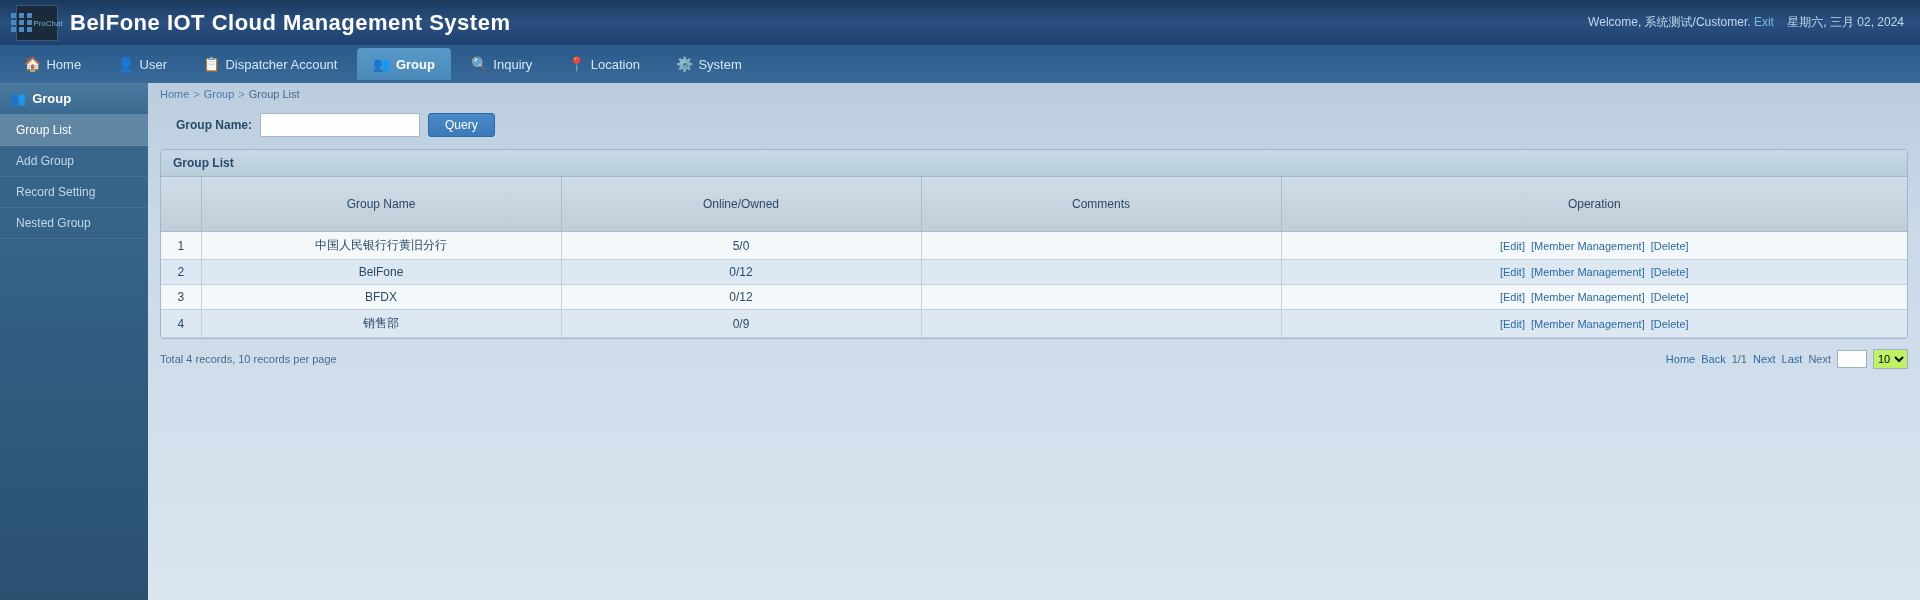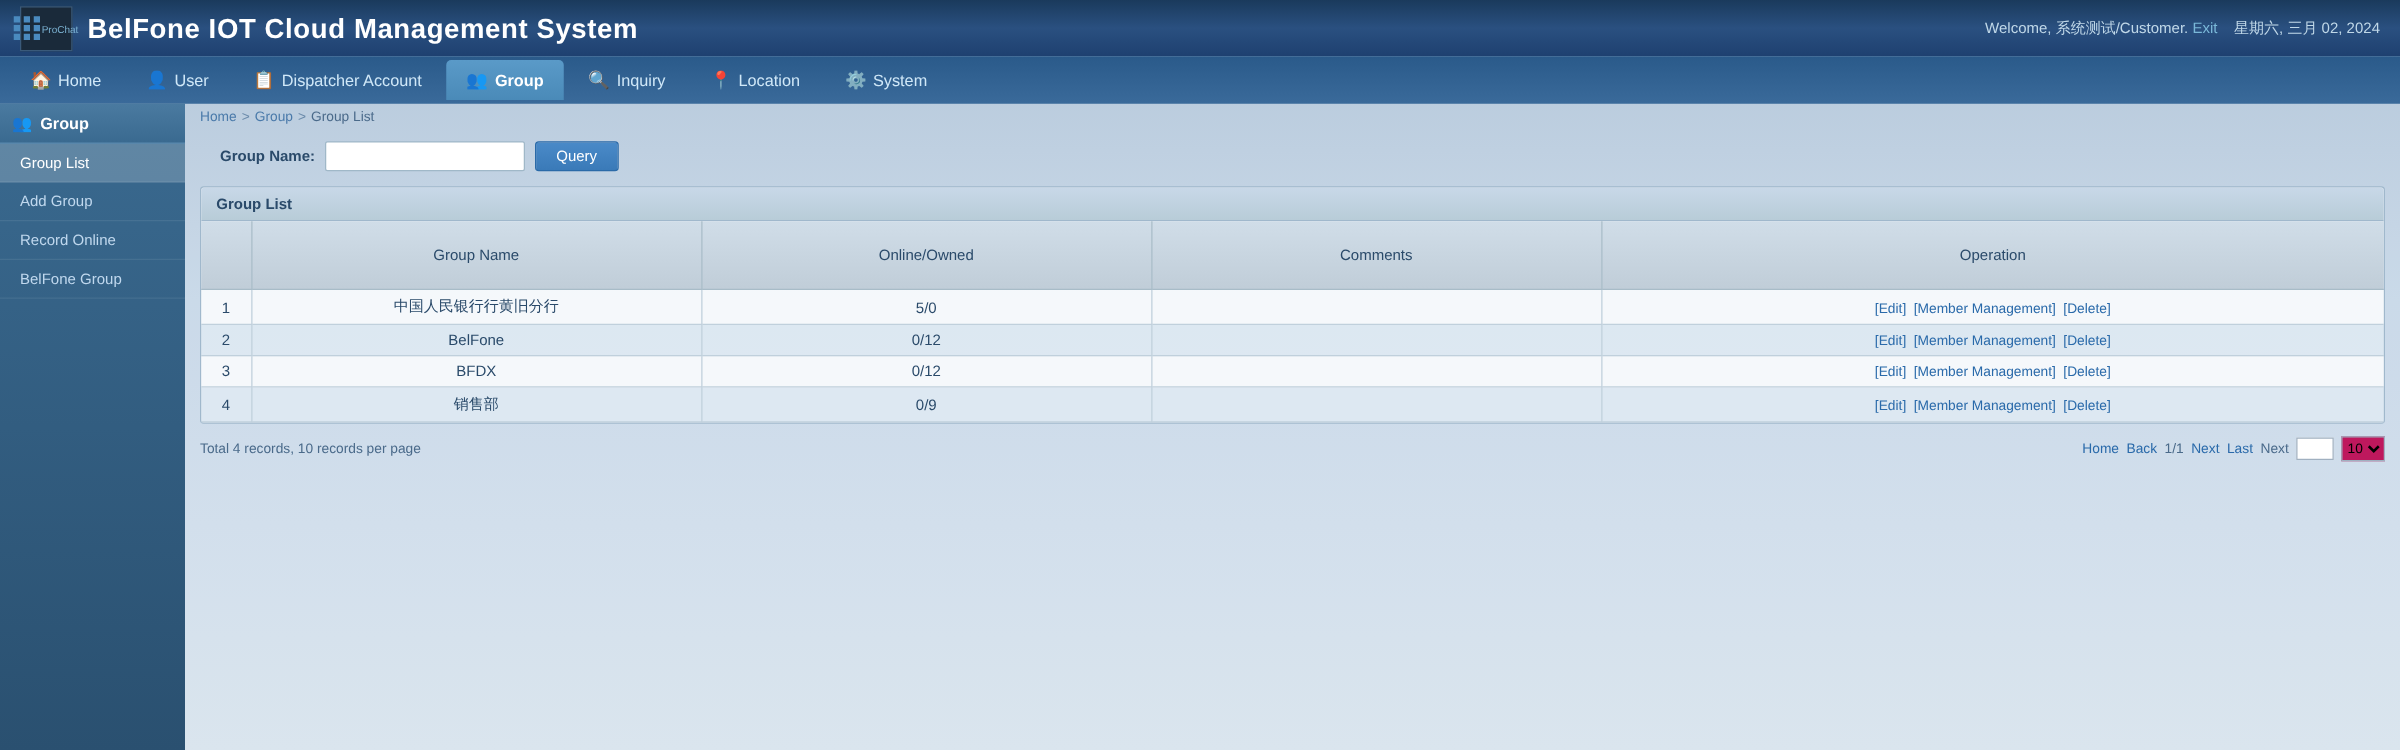--- a/index.html
+++ b/index.html
@@ -275,21 +275,21 @@
       height: 18px;
       border: 1px solid #a0b0c0;
       text-align: center;
       font-size: 11px;
       background: #ffffff;
     }
     .per-page-select {
       height: 20px;
       font-size: 11px;
       border: 1px solid #a0b0c0;
-      background: #be185d;
+      background: #bef264;
     }
 
     .col-num { width: 40px; }
     .col-name { width: 360px; }
     .col-online { width: 360px; }
     .col-comments { width: 360px; }
     .col-op { }
   </style>
 </head>
 <body>
@@ -353,22 +353,22 @@
 
 <div class="main-layout">
 
   <div class="sidebar">
     <div class="sidebar-header">
       <span>👥</span>
       <span>Group</span>
     </div>
     <div class="sidebar-item active">Group List</div>
     <div class="sidebar-item">Add Group</div>
-    <div class="sidebar-item">Record Online</div>
-    <div class="sidebar-item">BelFone Group</div>
+    <div class="sidebar-item">Record Setting</div>
+    <div class="sidebar-item">Nested Group</div>
   </div>
 
   <div class="content">
 
     <div class="breadcrumb">
       <a>Home</a>
       <span class="breadcrumb-sep">&gt;</span>
       <a>Group</a>
       <span class="breadcrumb-sep">&gt;</span>
       <span>Group List</span>

